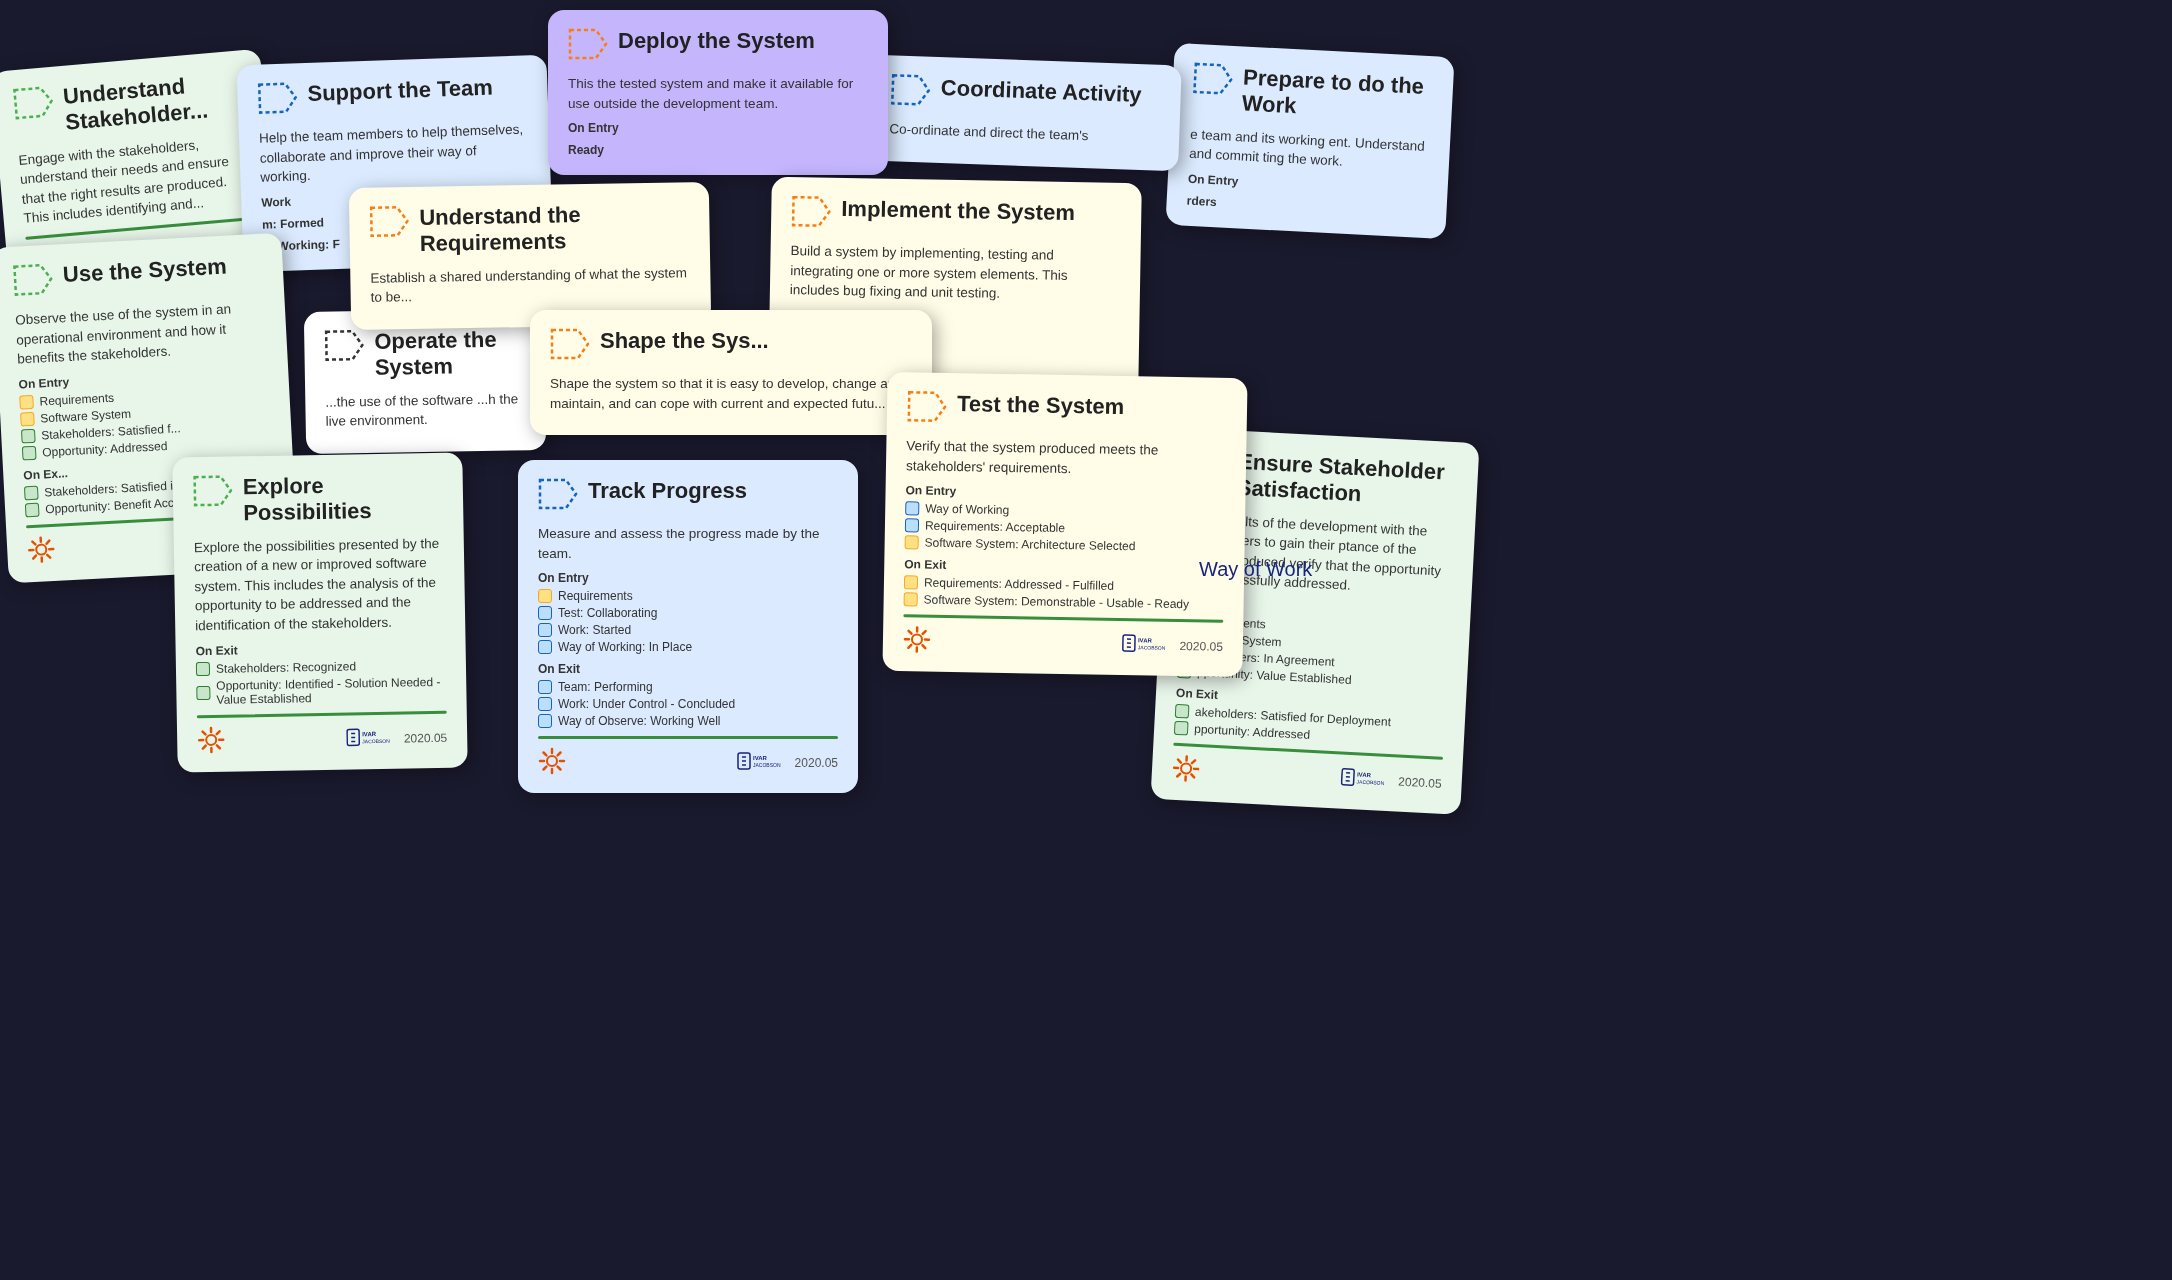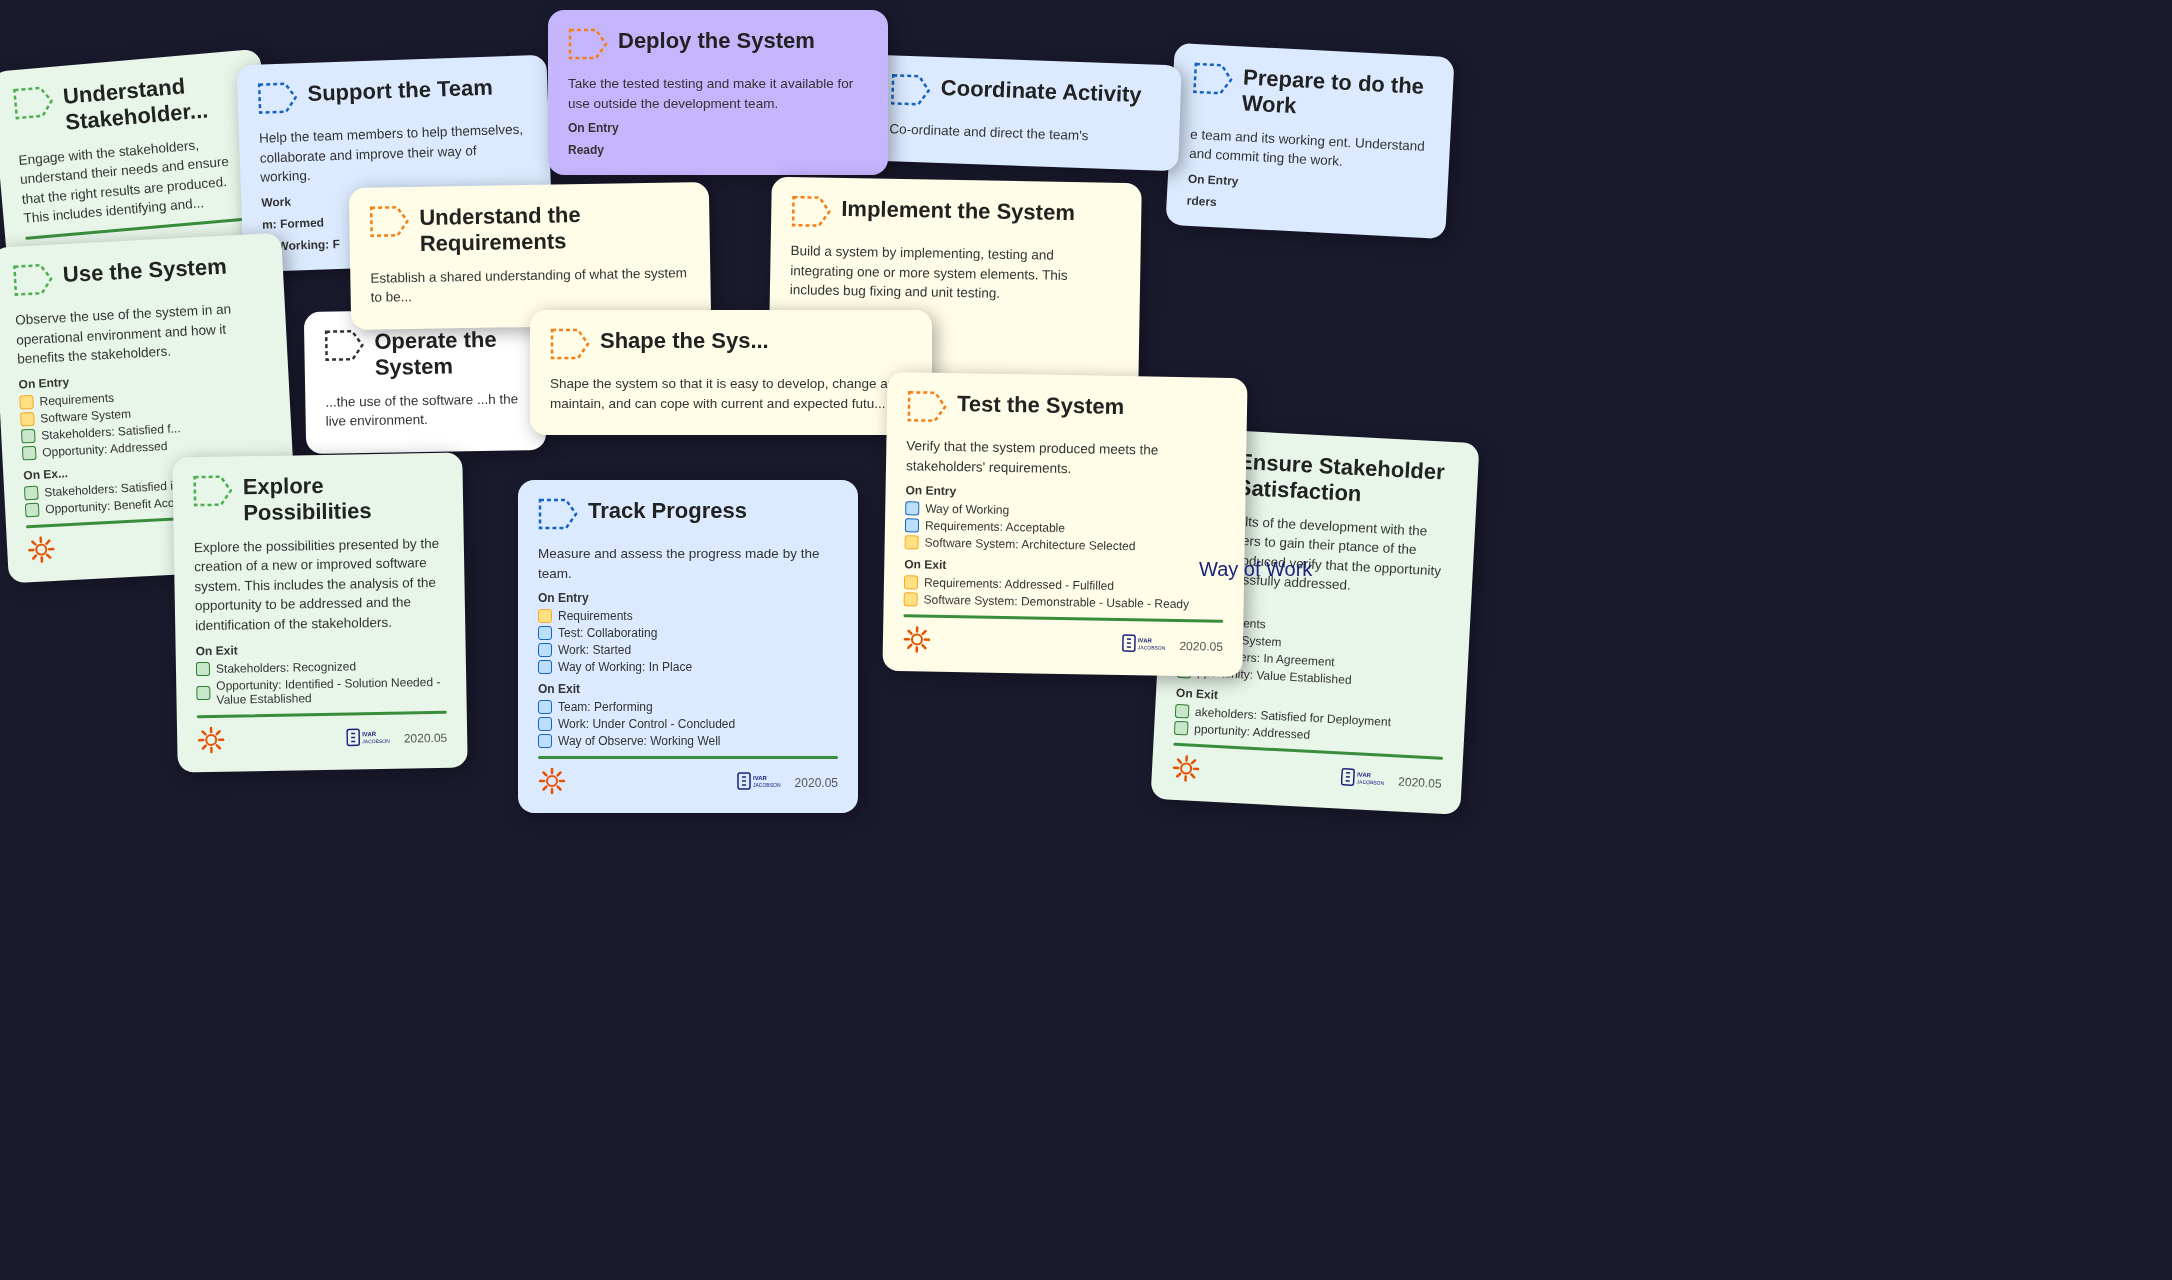--- a/index.html
+++ b/index.html
@@ -132,21 +132,21 @@
     <div class="section-label">m: Formed</div>
     <div class="section-label">of Working: F</div>
   </div>
 <div class="card" style="left: 548px; top: 10px; width: 340px; background: #c4b5fd; z-index: 4;">
     <div class="card-header">
     <span><svg viewBox="0 0 40 32" width="40" height="32" xmlns="http://www.w3.org/2000/svg">
     <polygon points="2,2 28,2 38,16 28,30 2,30" fill="none" stroke="#f57f17" stroke-width="2.5" stroke-dasharray="4,3"></polygon>
   </svg></span>
     <span class="card-title">Deploy the System</span>
   </div>
-  <div class="card-body">Take the tested testing and make it available for use outside the development team.</div>
+  <div class="card-body">This the tested system and make it available for use outside the development team.</div>
     <div class="section-label">On Entry</div>
     <div class="section-label">Ready</div>
   </div>
 <div class="card" style="left: 870px; top: 60px; width: 310px; background: rgb(219, 234, 254); transform: rotate(2deg); z-index: 3;">
     <div class="card-header">
     <span><svg viewBox="0 0 40 32" width="40" height="32" xmlns="http://www.w3.org/2000/svg">
     <polygon points="2,2 28,2 38,16 28,30 2,30" fill="none" stroke="#1565c0" stroke-width="2.5" stroke-dasharray="4,3"></polygon>
   </svg></span>
     <span class="card-title">Coordinate Activity</span>
   </div>
@@ -312,21 +312,21 @@
     <line x1="5" y1="8" x2="9" y2="8" stroke="#1a237e" stroke-width="1.5"></line>
     <line x1="5" y1="12" x2="9" y2="12" stroke="#1a237e" stroke-width="1.5"></line>
     <line x1="5" y1="16" x2="9" y2="16" stroke="#1a237e" stroke-width="1.5"></line>
     <text x="16" y="11" font-size="6" font-weight="bold" fill="#1a237e" font-family="Arial">IVAR</text>
     <text x="16" y="18" font-size="5" fill="#1a237e" font-family="Arial">JACOBSON</text>
   </svg></span>
         <span class="footer-date">2020.05</span>
       </div>
     </div>
   </div>
-<div class="card" style="left: 518px; top: 460px; width: 340px; background: rgb(219, 234, 254); z-index: 10; margin-top: 20px;">
+<div class="card" style="left: 518px; top: 460px; width: 340px; background: rgb(219, 234, 254); z-index: 10;">
     <div class="card-header">
     <span><svg viewBox="0 0 40 32" width="40" height="32" xmlns="http://www.w3.org/2000/svg">
     <polygon points="2,2 28,2 38,16 28,30 2,30" fill="none" stroke="#1565c0" stroke-width="2.5" stroke-dasharray="4,3"></polygon>
   </svg></span>
     <span class="card-title">Track Progress</span>
   </div>
   <div class="card-body">Measure and assess the progress made by the team.</div>
     <div class="section-label">On Entry</div>
     <div class="entry-item">
         <span class="dot dot-yellow"></span>

